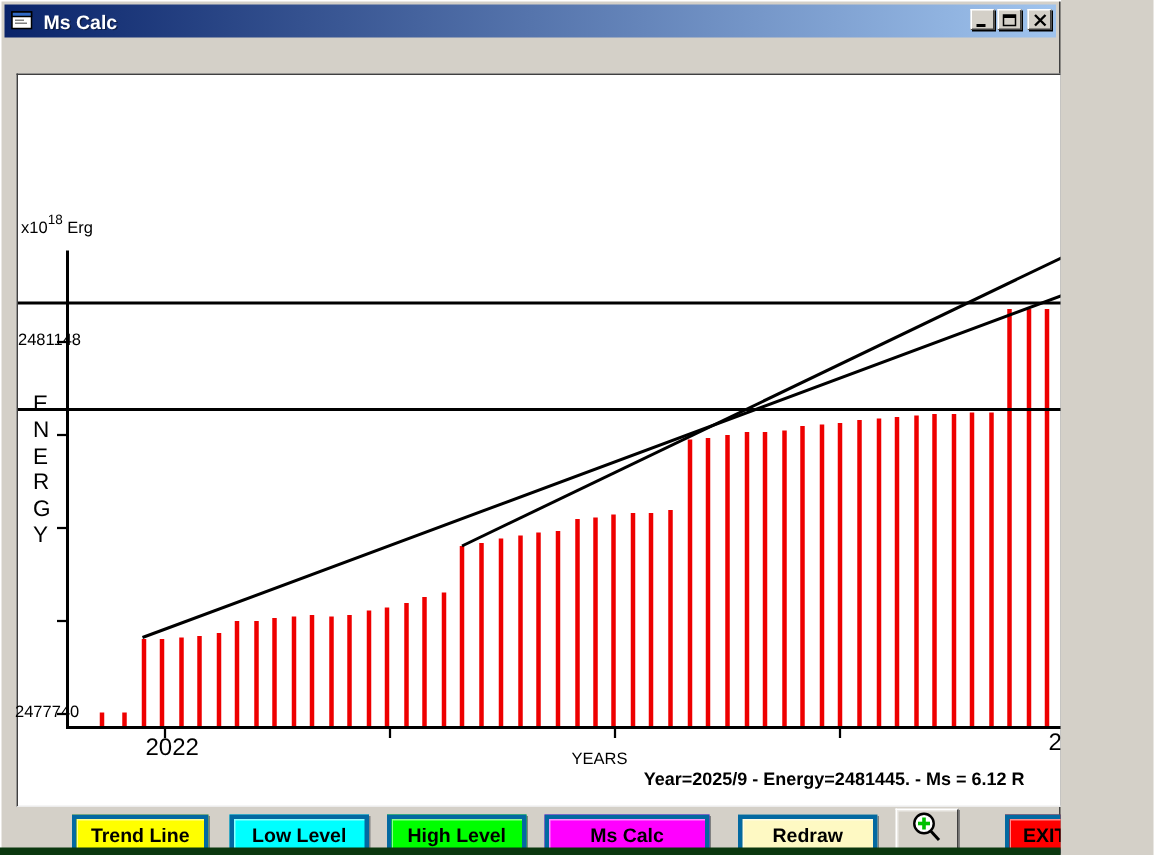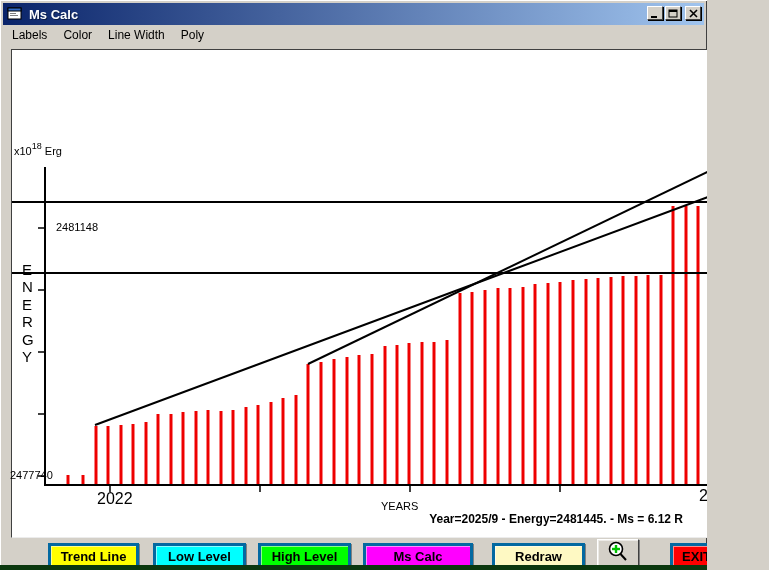--- a/index.html
+++ b/index.html
@@ -67,26 +67,20 @@
           </svg>
       </button>
       <button class="wbtn gap">
         <svg width="9" height="9" viewBox="0 0 9 9">
             <path d="M1 1 L8 8 M8 1 L1 8" stroke="#000" stroke-width="1.6"></path>
           </svg>
       </button>
     </span>
   </div>
 
-  <div class="menubar" id="menubar">
-      <span class="menu-item">Labels</span>
-      <span class="menu-item">Color</span>
-      <span class="menu-item">Line Width</span>
-      <span class="menu-item">Poly</span>
-    </div>
 
   <div class="panel"></div>
 
   <svg id="chart" width="769" height="570" viewBox="0 0 769 570">
       <line x1="68" y1="484" x2="68" y2="475" stroke="#ee0000" stroke-width="3"></line>
       <line x1="83" y1="484" x2="83" y2="475" stroke="#ee0000" stroke-width="3"></line>
       <line x1="96" y1="484" x2="96" y2="426" stroke="#ee0000" stroke-width="3"></line>
       <line x1="108" y1="484" x2="108" y2="426" stroke="#ee0000" stroke-width="3"></line>
       <line x1="121" y1="484" x2="121" y2="425" stroke="#ee0000" stroke-width="3"></line>
       <line x1="133" y1="484" x2="133" y2="424" stroke="#ee0000" stroke-width="3"></line>
@@ -150,21 +144,21 @@
       <line x1="110" y1="485" x2="110" y2="492" stroke="#000000" stroke-width="1.5"></line>
       <line x1="260" y1="485" x2="260" y2="492" stroke="#000000" stroke-width="1.5"></line>
       <line x1="410" y1="485" x2="410" y2="492" stroke="#000000" stroke-width="1.5"></line>
       <line x1="560" y1="485" x2="560" y2="492" stroke="#000000" stroke-width="1.5"></line>
       <line x1="711" y1="485" x2="711" y2="492" stroke="#000000" stroke-width="1.5"></line>
     </svg>
 
   <div class="chartlabel" style="left:14px;top:141px;">
     <span>x10</span><span class="sup">18</span>&nbsp;<span>Erg</span>
   </div>
-  <div class="chartlabel" style="left:12px;top:221px;padding-left:44px;">2481148</div>
+  <div class="chartlabel" style="left:12px;top:221px;">2481148</div>
   <div class="chartlabel" style="left:10px;top:469px;">2477740</div>
   <div id="energy-label">ENERGY</div>
   <div class="chartlabel" style="left:97px;top:490px;font-size:16px;">2022</div>
   <div class="chartlabel" style="left:699px;top:487px;font-size:16px;">2026</div>
   <div class="chartlabel" style="left:381px;top:500px;">YEARS</div>
   <div id="status-text">Year=2025/9 - Energy=2481445. - Ms = 6.12 R</div>
 
   <div id="toolbar">
       <div class="btn" style="left: 48px; width: 85px; background: rgb(255, 255, 0);">Trend Line</div>
       <div class="btn" style="left: 153px; width: 87px; background: rgb(0, 255, 255);">Low Level</div>

